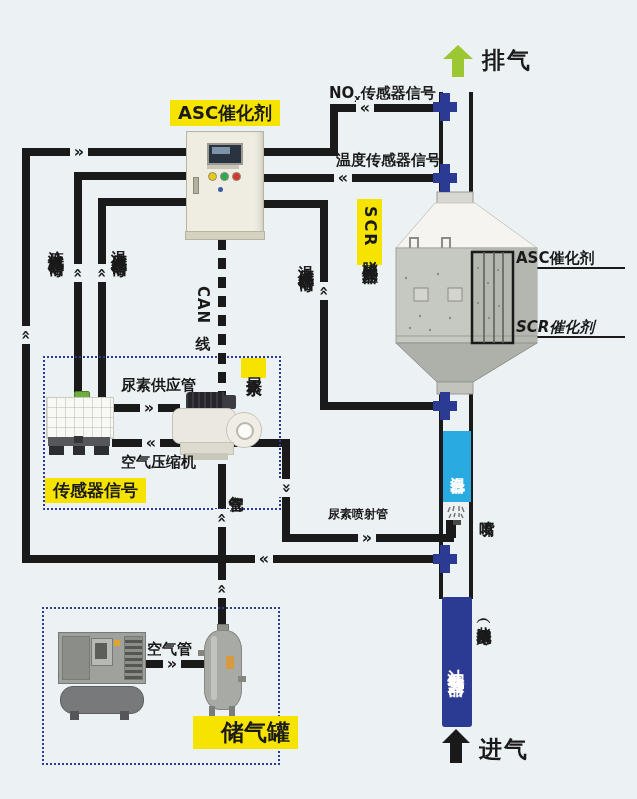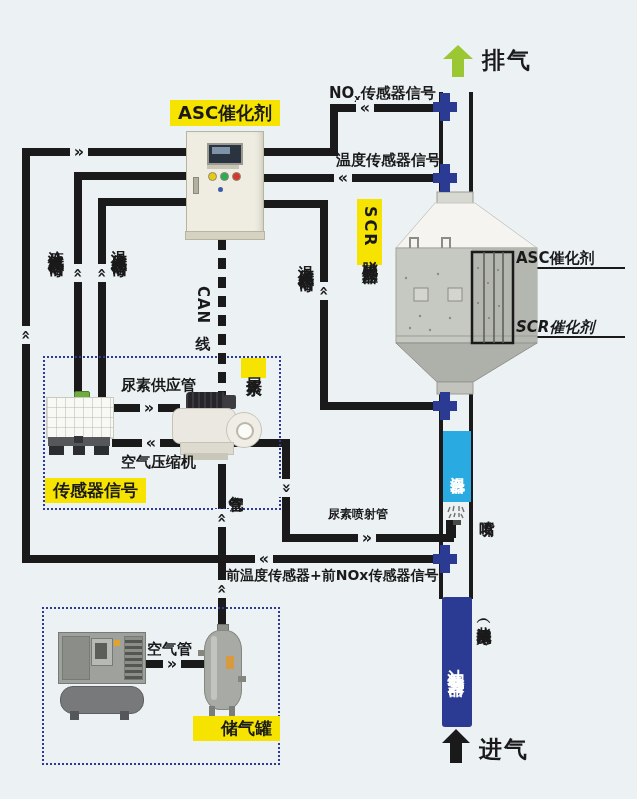--- a/index.html
+++ b/index.html
@@ -244,20 +244,19 @@
 
   <div class="lbl" style="left:121px;top:376px;font-size:15px;">尿素供应管</div>
   <div class="lbl vtext yvlabel" style="left:241px;top:358px;font-size:16px;">尿素泵</div>
   <div class="lbl" style="left:121px;top:453px;font-size:15px;">空气压缩机</div>
   <div class="lbl ylabel" style="left:45px;top:478px;font-size:17px;">传感器信号</div>
 
   <div class="lbl vtext" style="left:226px;top:483px;font-size:15px;letter-spacing:1px;">空气管</div>
   <div class="lbl" style="left:328px;top:506px;font-size:12px;">尿素喷射管</div>
   <div class="lbl vtext" style="left:477px;top:509px;font-size:15px;letter-spacing:1px;">喷嘴</div>
 
-  <div class="lbl" style="left:226px;top:567px;font-size:14px;">前温度传感器+前NOx传感器信号</div>
 
   <div class="lbl" style="left:147px;top:640px;font-size:15px;">空气管</div>
-  <div class="lbl ylabel" style="left:193px;top:716px;font-size:17px;padding-left:28px;">储气罐</div>
+  <div class="lbl ylabel" style="left:193px;top:716px;font-size:23px;padding-left:28px;">储气罐</div>
 
   <div class="lbl vtext" style="left:474px;top:614px;font-size:15px;letter-spacing:1px;">（柴油机专用）</div>
 
 </div>
 
 </body></html>

